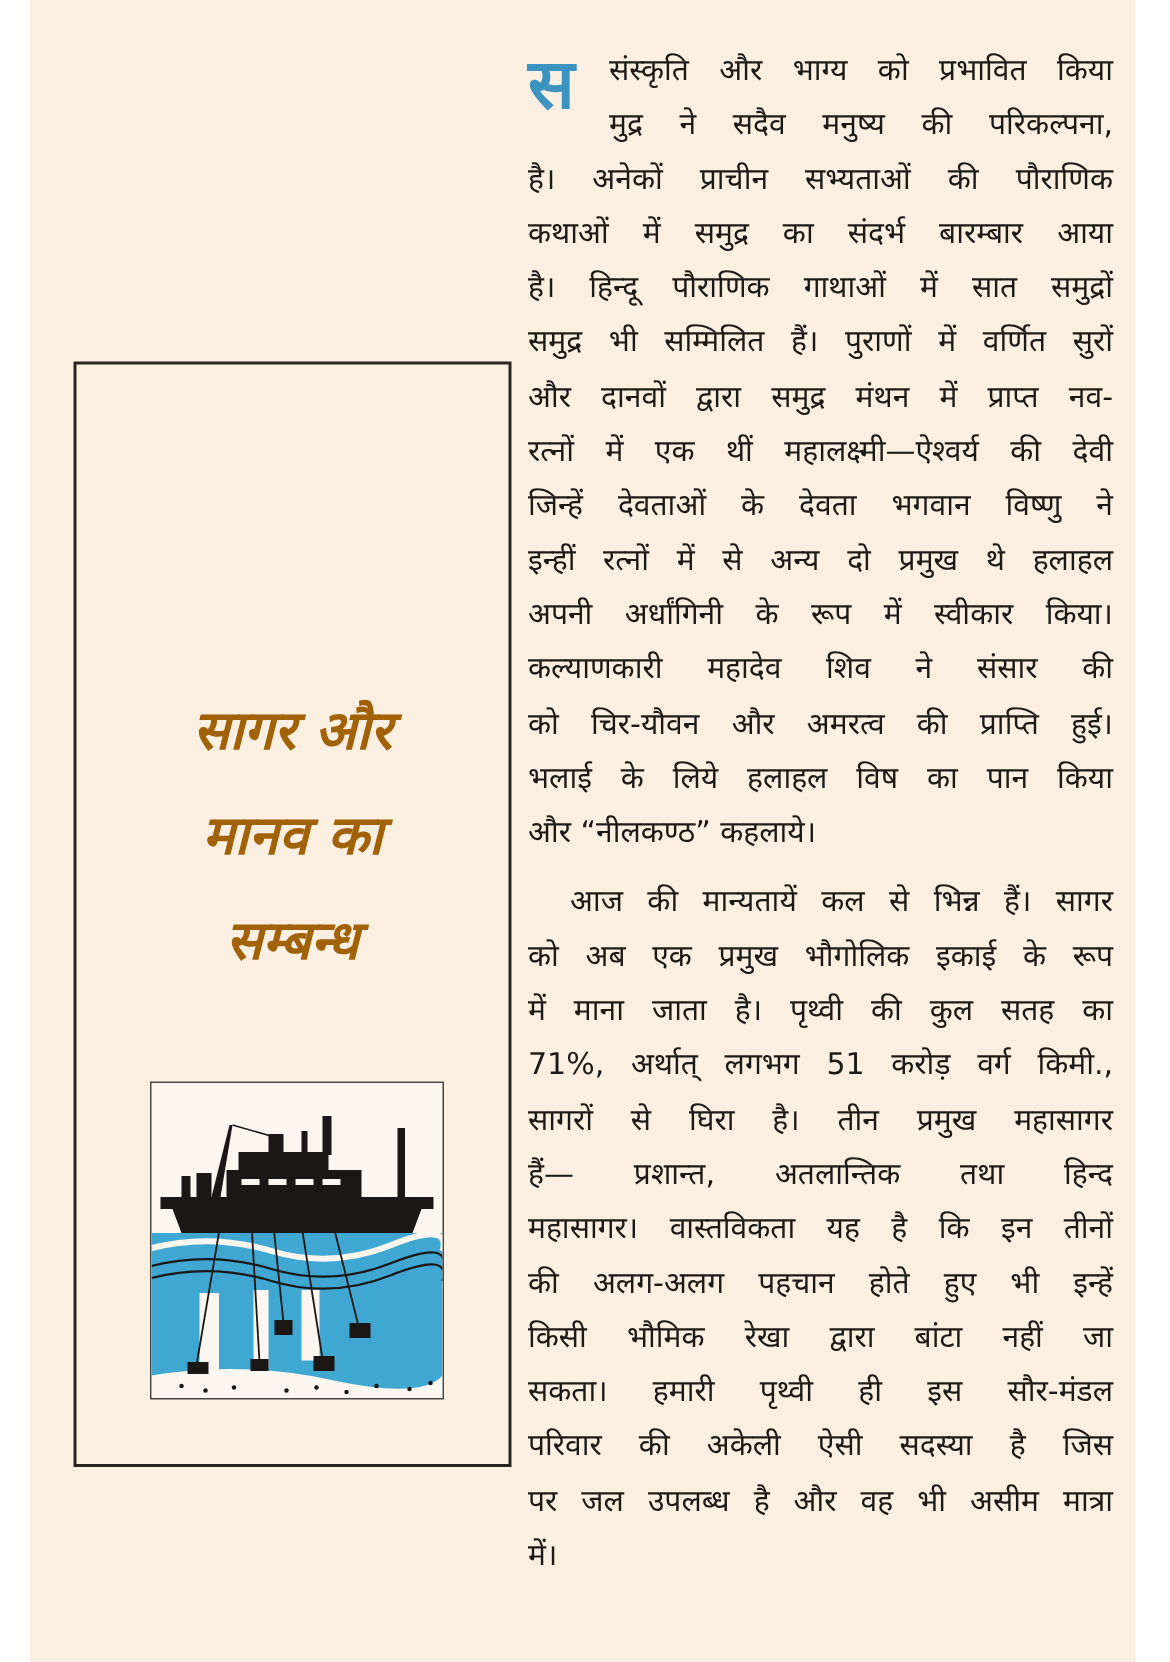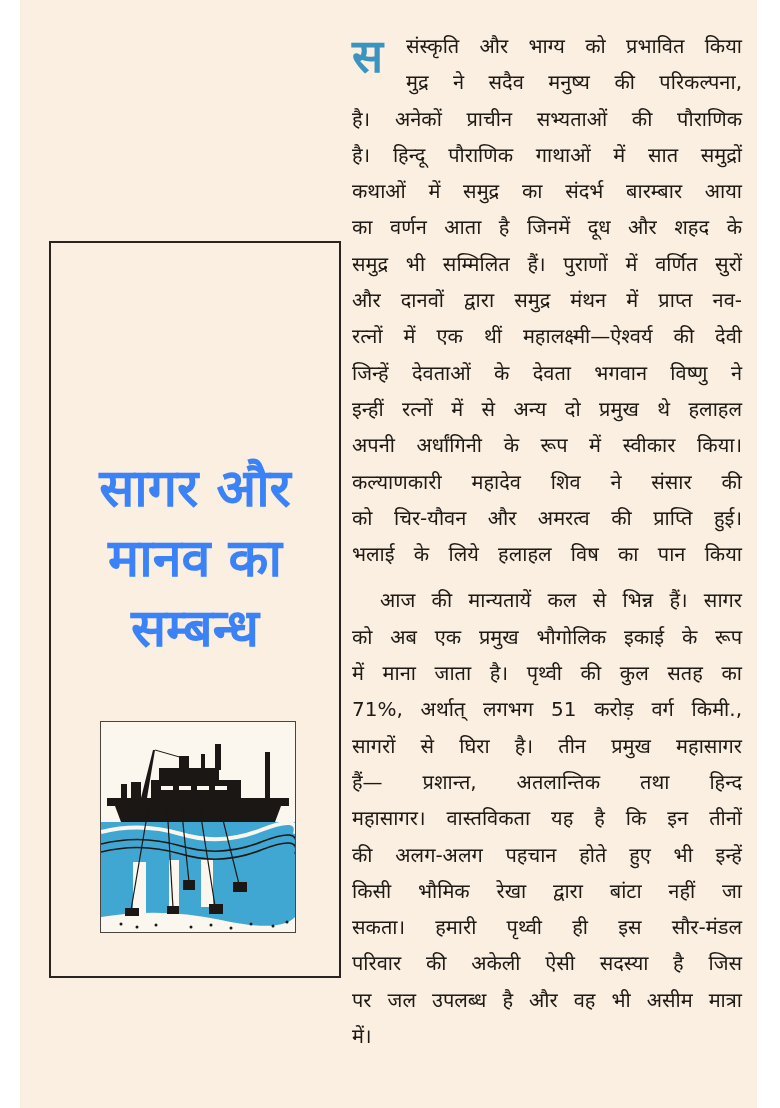--- a/index.html
+++ b/index.html
@@ -16,23 +16,24 @@
     .sidebar-box {
       position: absolute; left: 49px; top: 241px; width: 288px; height: 733px;
       border: 2px solid #2a2420;
       box-sizing: content-box;
     }
     .box-title {
       position: absolute; left: 0; right: 0; top: 210px;
       text-align: center;
       font-family: "DejaVu Sans", sans-serif;
       font-weight: bold;
-      font-size: 52px;
+      font-size: 36px;
       line-height: 70px;
-      color: #3b82f6;
+      color: #a16207;
+      font-style: italic;
     }
     .box-title div { display: block; }
     .illustration {
       position: absolute; left: 49px; top: 478px; width: 194px; height: 210px;
       border: 1px solid #4a4440;
       background: #fbf6ee;
       overflow: hidden;
     }
     .text-col {
       position: absolute; left: 352px; top: 28px; width: 390px;
@@ -125,32 +126,32 @@
     </svg>
   </div>
 </div>
 
 <div class="text-col">
   <span class="dropcap">स</span>
   <div>
     <span class="line indent1">संस्कृति और भाग्य को प्रभावित किया</span>
     <span class="line indent1">मुद्र ने सदैव मनुष्य की परिकल्पना,</span>
     <span class="line">है। अनेकों प्राचीन सभ्यताओं की पौराणिक</span>
+    <span class="line">कथाओं में समुद्र का संदर्भ बारम्बार आया</span>
     <span class="line">है। हिन्दू पौराणिक गाथाओं में सात समुद्रों</span>
-    <span class="line">कथाओं में समुद्र का संदर्भ बारम्बार आया</span>
-    <span class="line">का वर्णन आता है जिनमें दूध और शहद के</span>
     <span class="line">समुद्र भी सम्मिलित हैं। पुराणों में वर्णित सुरों</span>
     <span class="line">और दानवों द्वारा समुद्र मंथन में प्राप्त नव-</span>
     <span class="line">रत्नों में एक थीं महालक्ष्मी—ऐश्वर्य की देवी</span>
     <span class="line">जिन्हें देवताओं के देवता भगवान विष्णु ने</span>
     <span class="line">इन्हीं रत्नों में से अन्य दो प्रमुख थे हलाहल</span>
     <span class="line">अपनी अर्धांगिनी के रूप में स्वीकार किया।</span>
     <span class="line">कल्याणकारी महादेव शिव ने संसार की</span>
     <span class="line">को चिर-यौवन और अमरत्व की प्राप्ति हुई।</span>
     <span class="line">भलाई के लिये हलाहल विष का पान किया</span>
+    <span class="line last">और “नीलकण्ठ” कहलाये।</span>
   </div>
   <div class="para2">
     <span class="line indent2">आज की मान्यतायें कल से भिन्न हैं। सागर</span>
     <span class="line">को अब एक प्रमुख भौगोलिक इकाई के रूप</span>
     <span class="line">में माना जाता है। पृथ्वी की कुल सतह का</span>
     <span class="line">71%, अर्थात् लगभग 51 करोड़ वर्ग किमी.,</span>
     <span class="line">सागरों से घिरा है। तीन प्रमुख महासागर</span>
     <span class="line">हैं— प्रशान्त, अतलान्तिक तथा हिन्द</span>
     <span class="line">महासागर। वास्तविकता यह है कि इन तीनों</span>
     <span class="line">की अलग-अलग पहचान होते हुए भी इन्हें</span>

